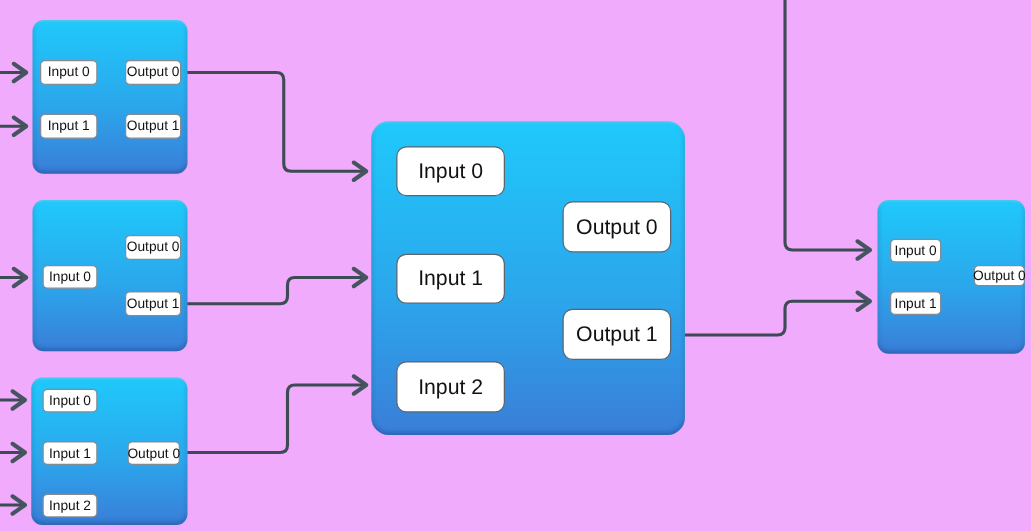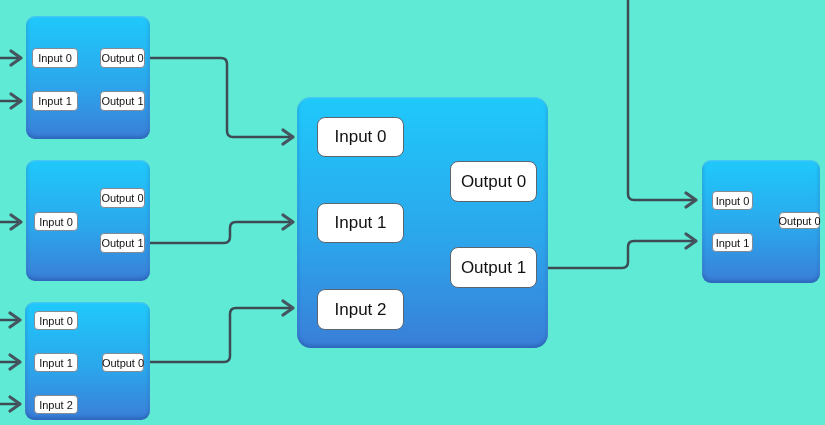--- a/index.html
+++ b/index.html
@@ -5,21 +5,21 @@
   html, body {
     margin: 0;
     padding: 0;
     background: #000000;
     font-family: "Liberation Sans", sans-serif;
   }
   .canvas {
     position: relative;
     width: 825px;
     height: 425px;
-    background: #5eead4;
+    background: #f0abfc;
     overflow: hidden;
   }
   .edges-layer {
     position: absolute;
     left: 0;
     top: 0;
     width: 825px;
     height: 425px;
   }
   .edge {

